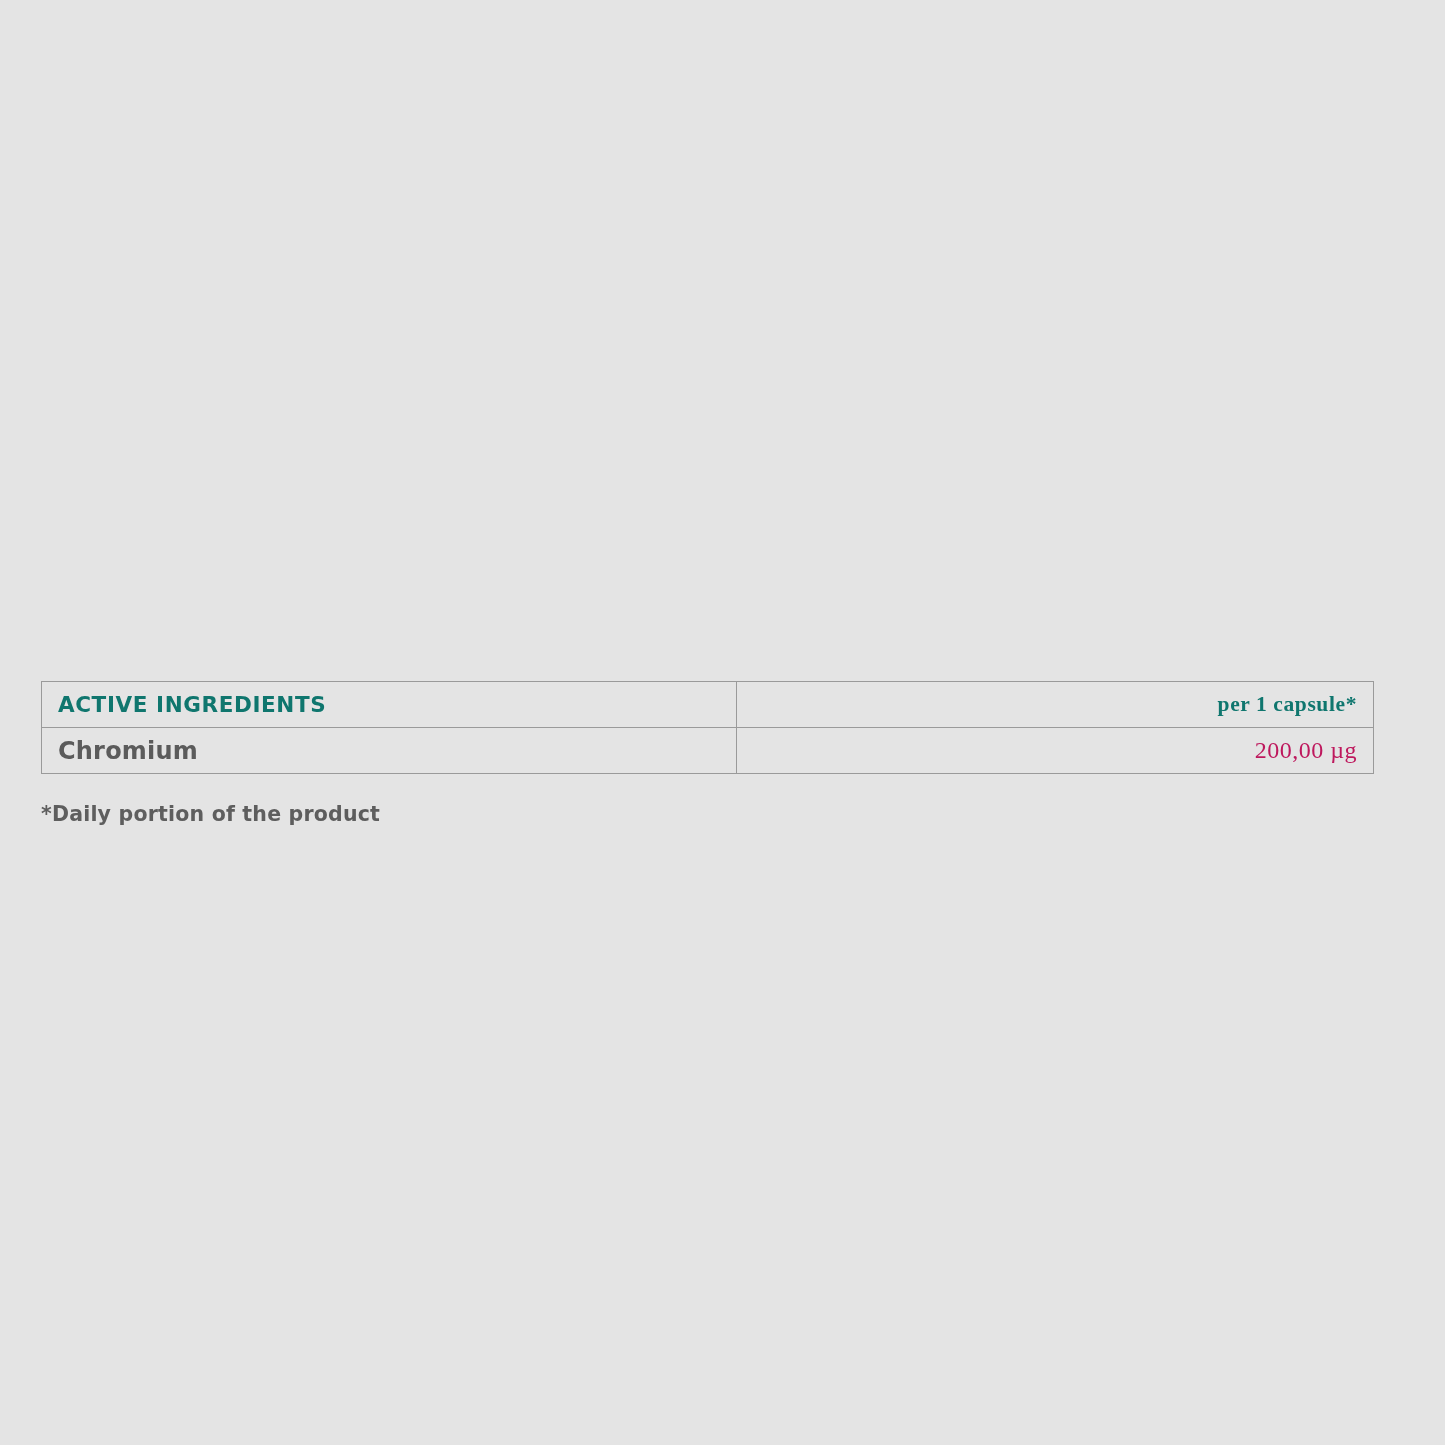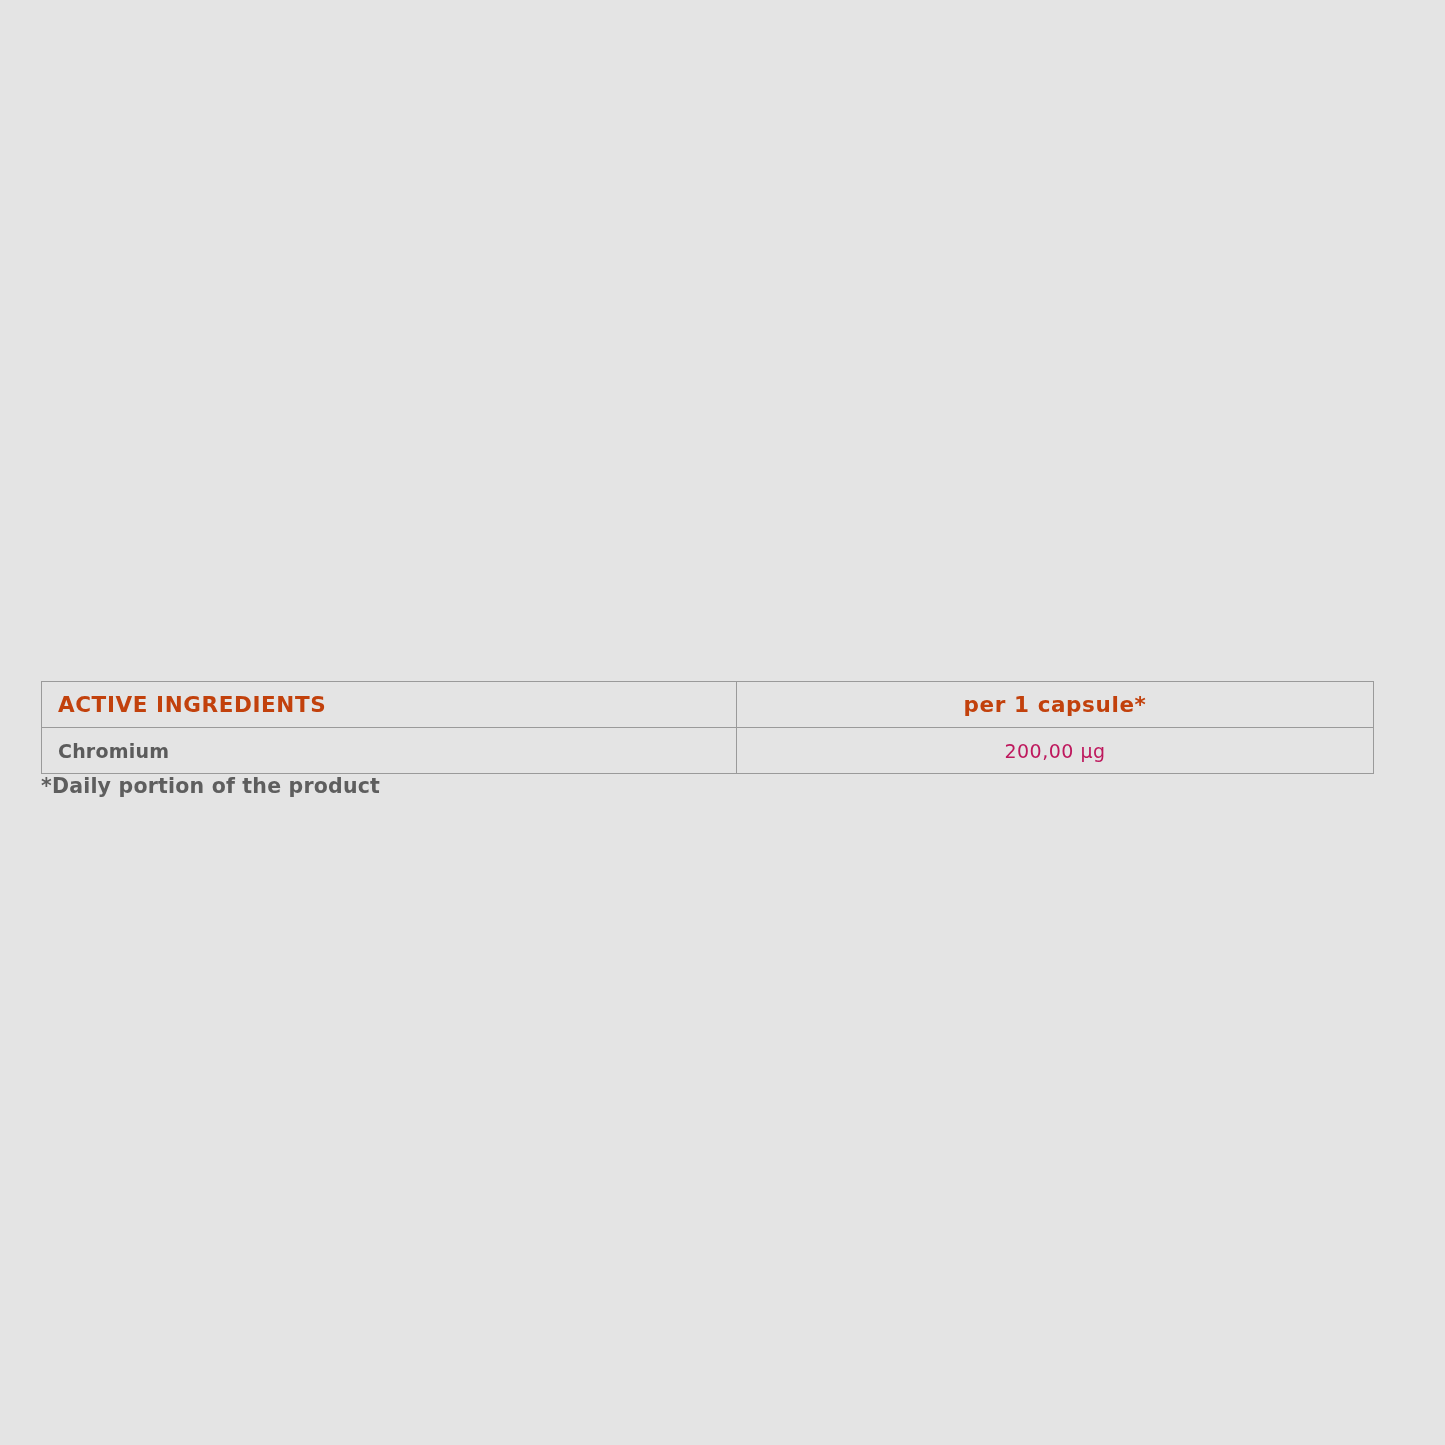--- a/index.html
+++ b/index.html
@@ -28,52 +28,53 @@
   table.nutrition {
     width: 100%;
     border-collapse: collapse;
     table-layout: fixed;
   }
   table.nutrition td {
     border: 1px solid #9a9a9a;
     padding: 0 16px;
     height: 45px;
     vertical-align: middle;
-    color: #c2410c;
+    color: #0f766e;
     font-size: 21px;
     letter-spacing: 0.2px;
   }
   td.col-name {
     width: 662px;
   }
   td.col-value {
-    text-align: center;
+    text-align: right;
+    font-family: Liberation Serif, serif;
   }
   tr.head td {
     font-weight: bold;
     font-size: 21.5px;
     letter-spacing: 0.6px;
   }
   tr.head td.col-name {
     text-transform: uppercase;
   }
   tr.row td {
     font-weight: normal;
-    font-size: 19px;
+    font-size: 24px;
   }
   tr.row td.col-name {
     font-weight: 600;
     color: #5b5b5b;
   }
   tr.row td.col-value {
     color: #be185d;
     letter-spacing: 0.5px;
   }
   .footnote {
-    margin-top: 0;
+    margin-top: 28px;
     font-size: 20.5px;
     font-weight: bold;
     color: #5e5e5e;
     letter-spacing: 0.2px;
   }
 </style>
 </head>
 <body>
 
 <div class="page">

